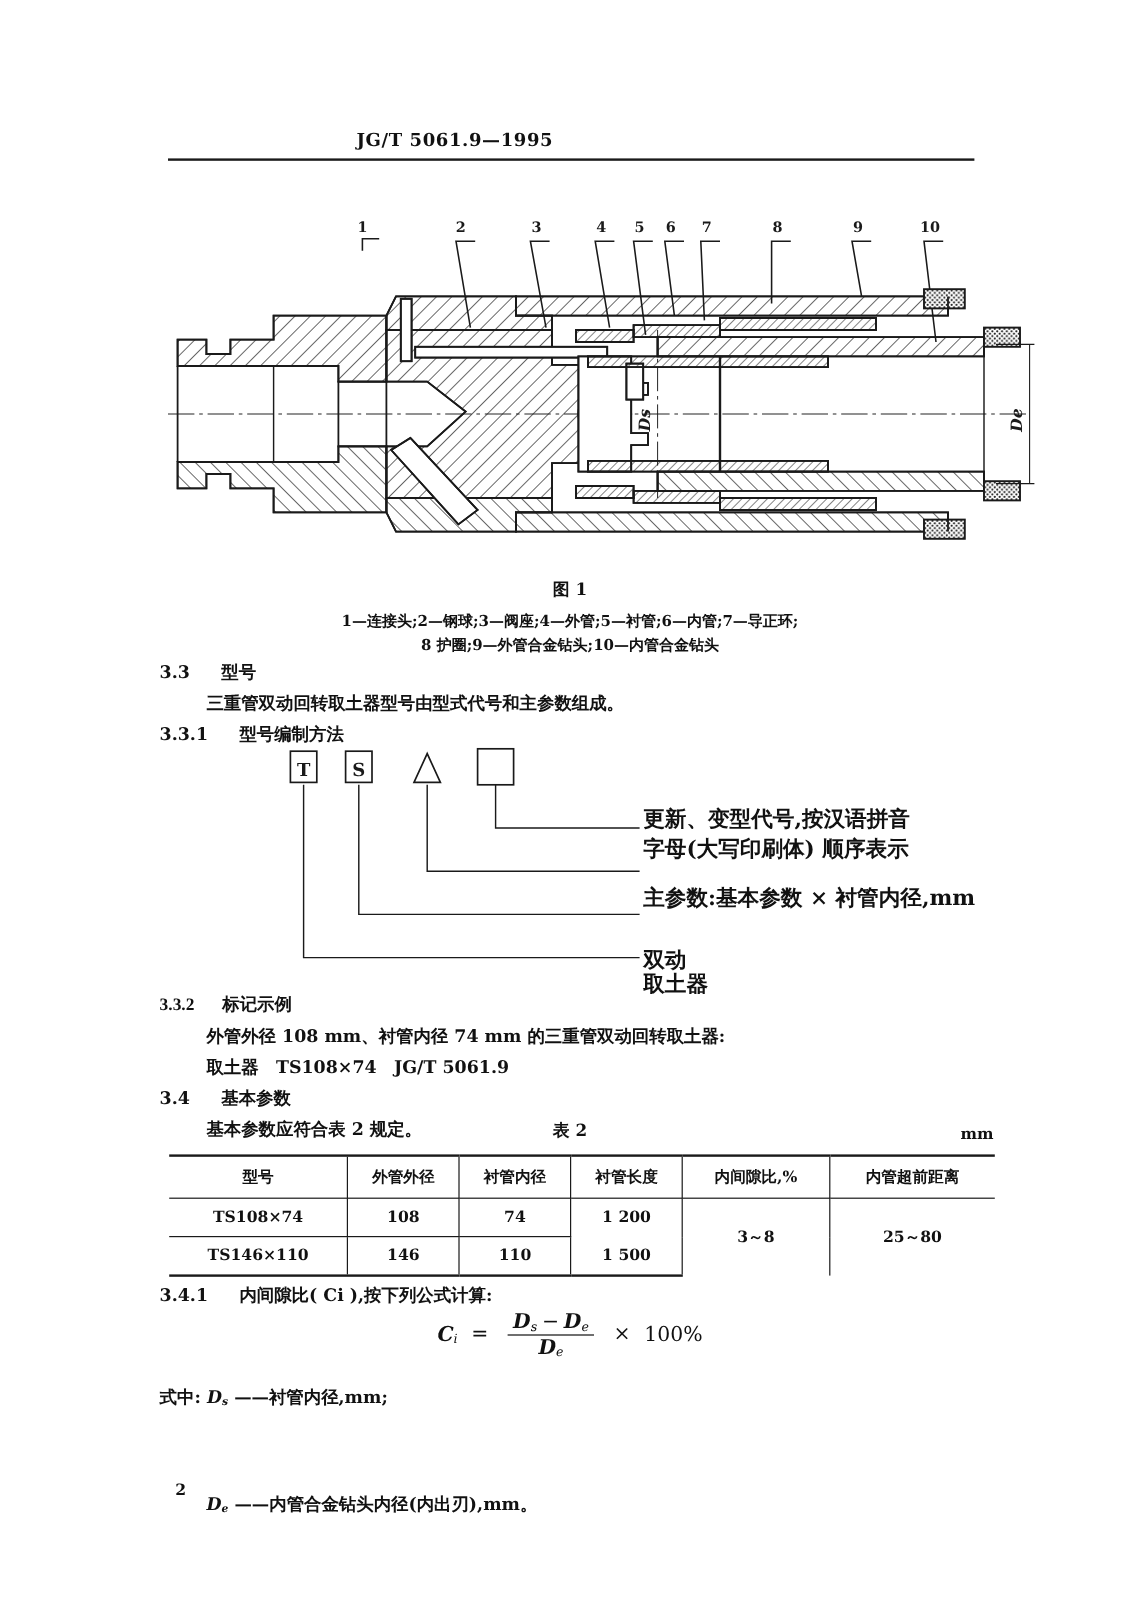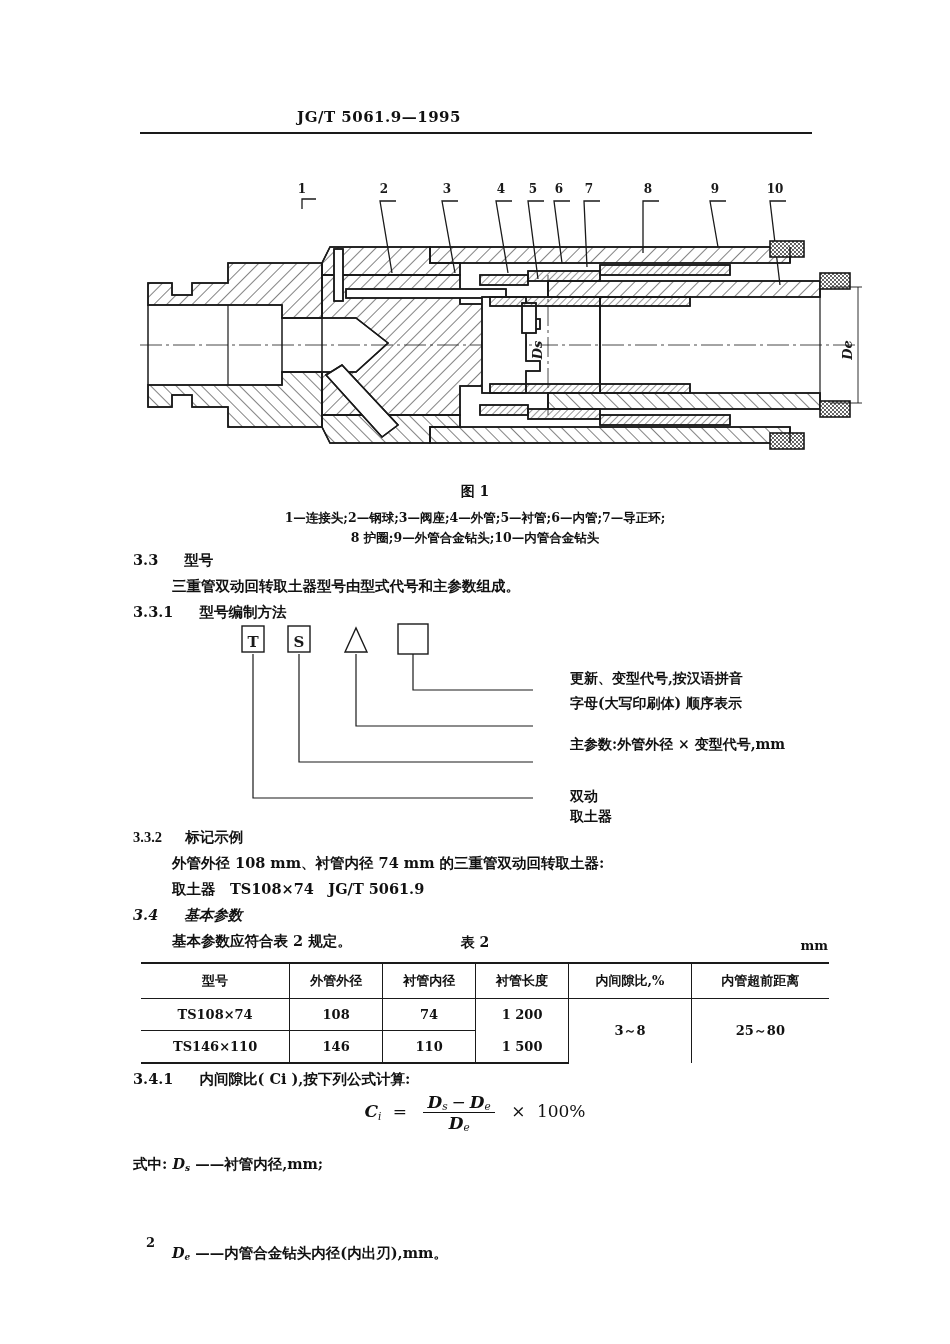--- a/index.html
+++ b/index.html
@@ -89,24 +89,23 @@
     position: absolute;
     left: 130px;
     top: 618px;
     width: 740px;
     height: 200px;
   }
   .code-diagram svg { display:block; }
   .cd-label {
     position: absolute;
     font-family: "DejaVu Serif", "Liberation Serif", serif;
-    font-size: 14px;
+    font-size: 18px;
     font-weight: bold;
     white-space: nowrap;
-    margin-left: 34px;
   }
 
   
   .tbl-title {
     position: absolute;
     left: 0; top: 934px;
     width: 950px;
     text-align: center;
     font-family: "DejaVu Serif", "Liberation Serif", serif;
     font-weight: bold;
@@ -377,34 +376,34 @@
         <path d="M123 36 L123 180 L403 180" stroke-width="1.2"></path>
       </g>
       <g font-family="DejaVu Serif, Liberation Serif, serif" font-size="15" font-weight="bold" fill="#1a1a1a" text-anchor="middle">
         <text x="123" y="29">T</text>
         <text x="169" y="29">S</text>
       </g>
     </svg>
 
     <div class="cd-label" style="left:406px; top:52px;">更新、变型代号,按汉语拼音</div>
     <div class="cd-label" style="left:406px; top:77px;">字母(大写印刷体) 顺序表示</div>
-    <div class="cd-label" style="left:406px; top:118px;">主参数:外管外径 × 变型代号,mm</div>
+    <div class="cd-label" style="left:406px; top:118px;">主参数:基本参数 × 衬管内径,mm</div>
     <div class="cd-label" style="left:406px; top:170px;">双动</div>
     <div class="cd-label" style="left:406px; top:190px;">取土器</div>
   </div>
 
   <div class="btxt" style="left:133px; top:828px;font-family:Liberation Serif, serif;">
     <span>3.3.2</span>
     <span style="display:inline-block;width:16px"></span>
     <span>标记示例</span>
   </div>
   <div class="btxt" style="left:172px; top:854px;">外管外径 108 mm、衬管内径 74 mm 的三重管双动回转取土器:</div>
   <div class="btxt" style="left:172px; top:880px;">取土器　TS108×74　JG/T 5061.9</div>
 
-  <div class="btxt" style="left:133px; top:906px;font-style:italic;">
+  <div class="btxt" style="left:133px; top:906px;">
     <span>3.4</span>
     <span style="display:inline-block;width:16px"></span>
     <span>基本参数</span>
   </div>
   <div class="btxt" style="left:172px; top:932px;">基本参数应符合表 2 规定。</div>
 
   <div class="tbl-title">表 2</div>
   <div class="tbl-unit">mm</div>
 
   <table class="params">

